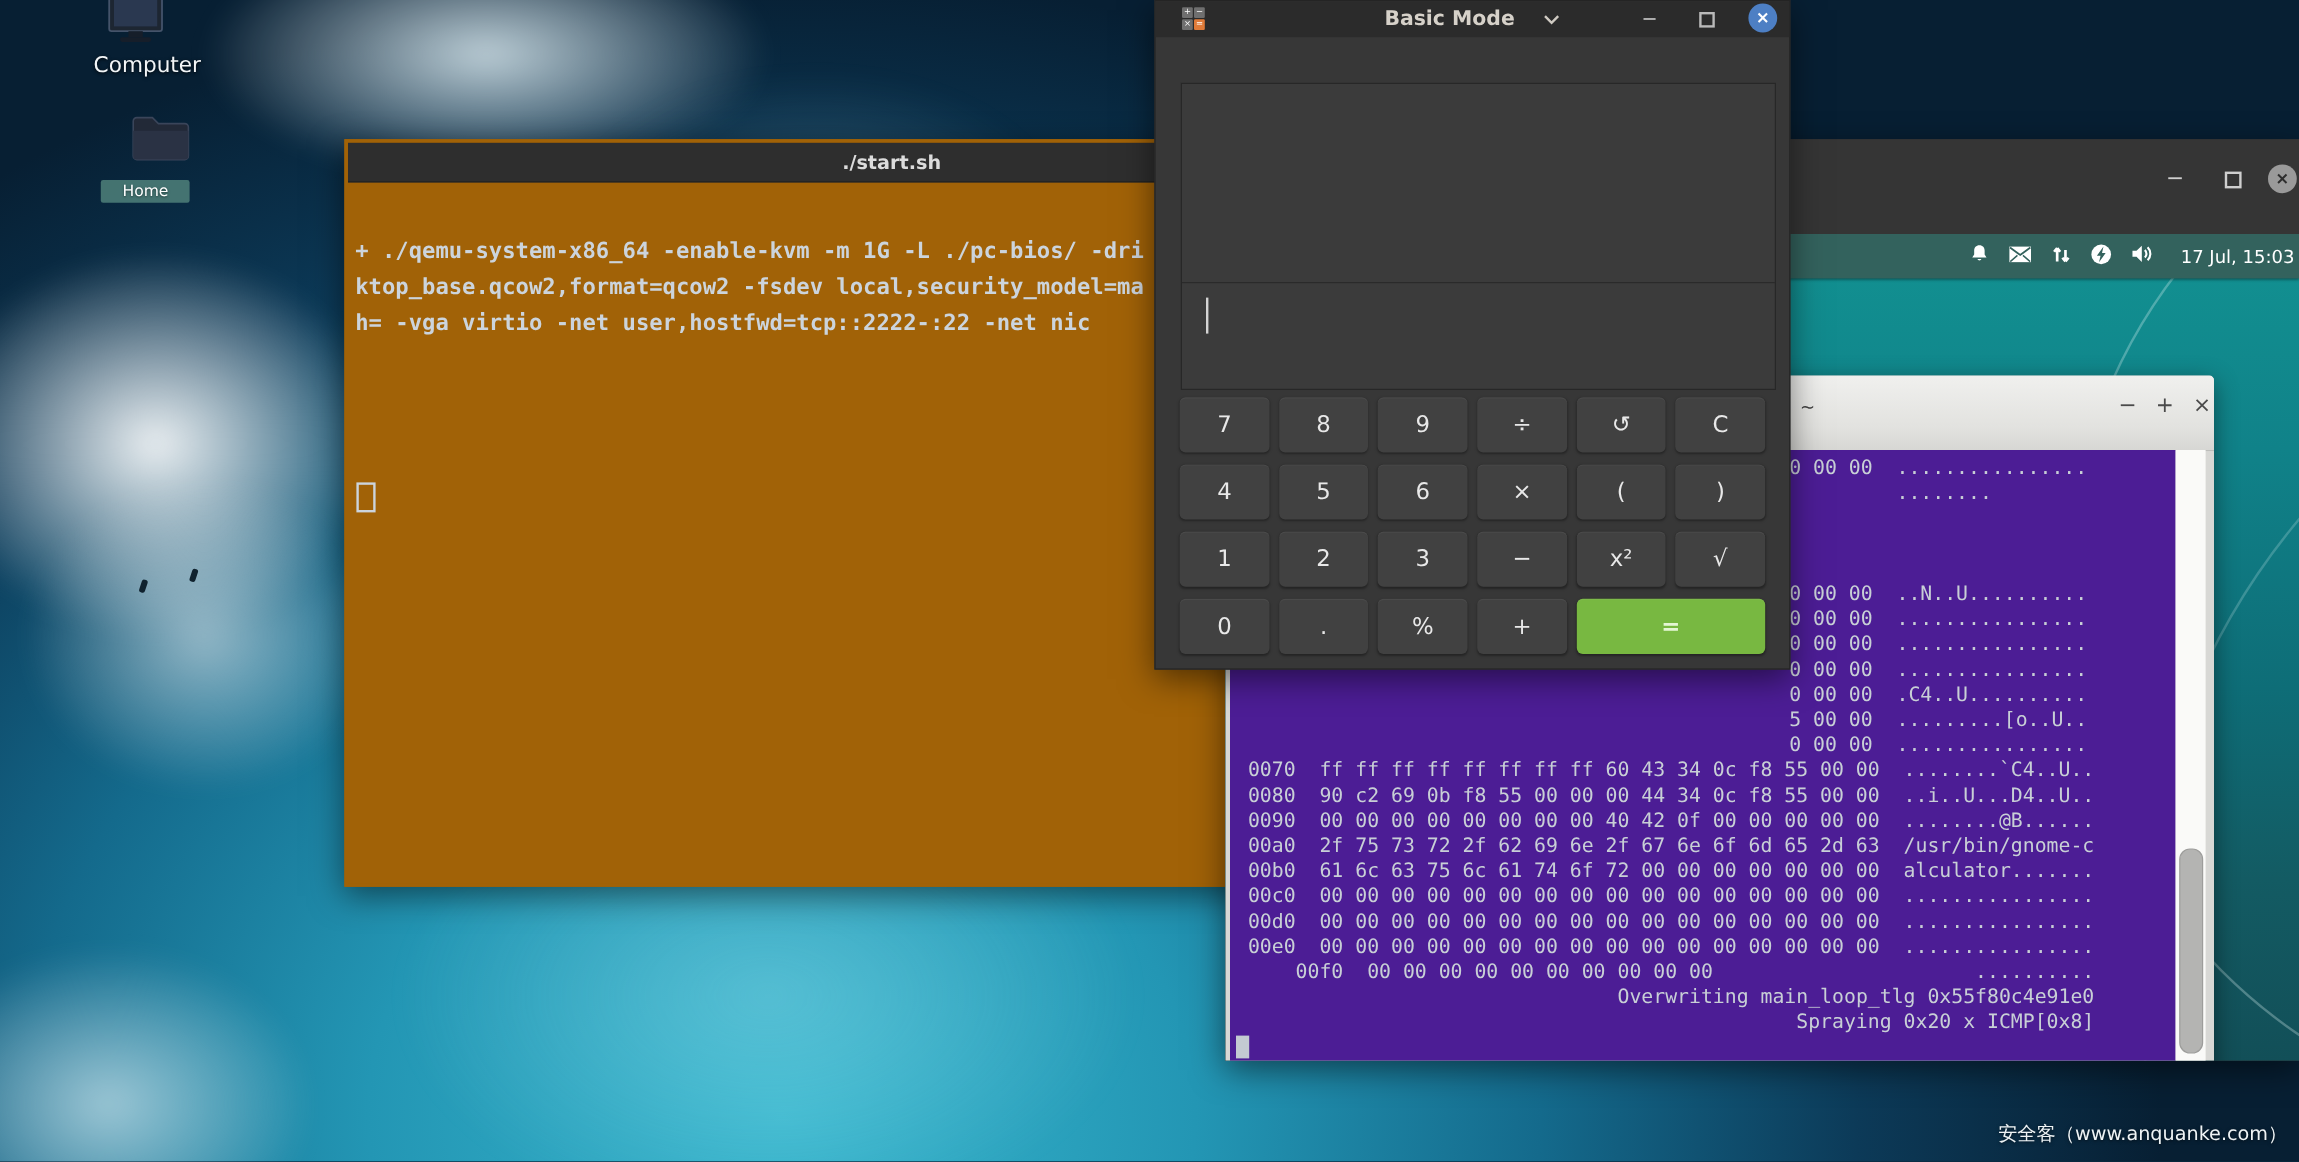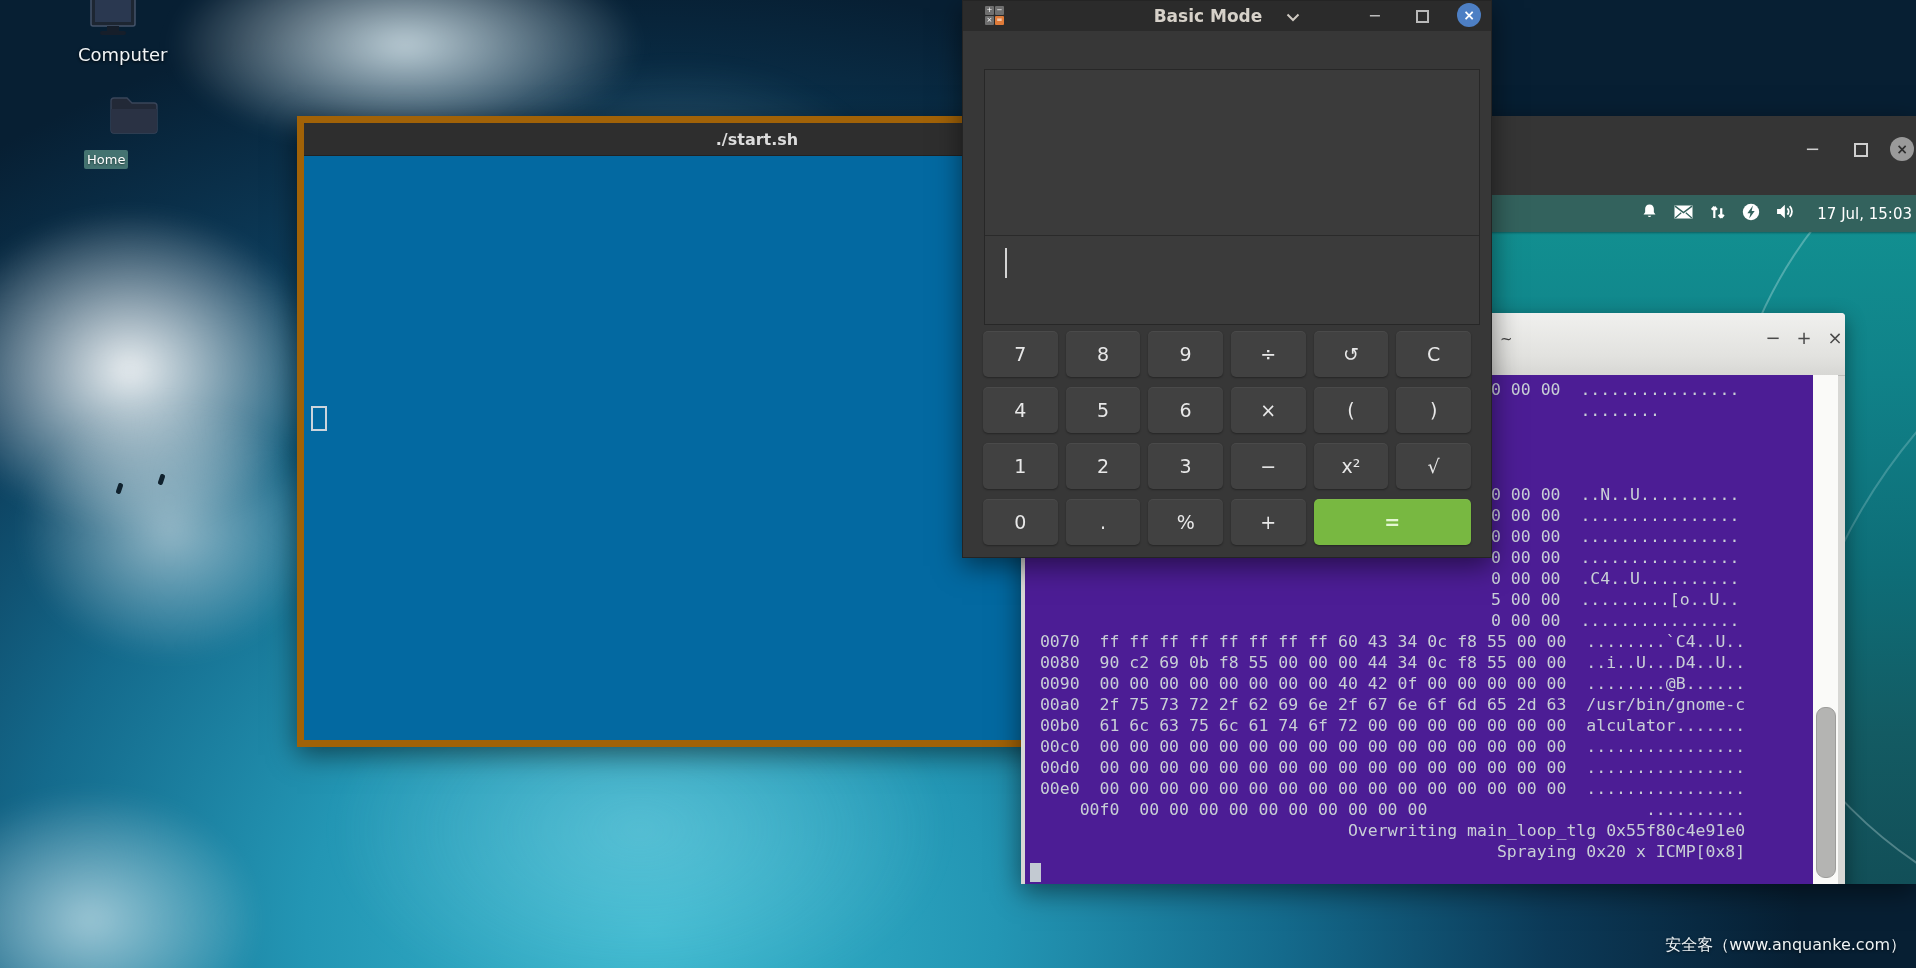--- a/index.html
+++ b/index.html
@@ -15,25 +15,25 @@
   .f2{left:170px;top:-60px;width:470px;height:210px;background:radial-gradient(closest-side,rgba(235,250,255,.8),rgba(255,255,255,0));}
   .f3{left:20px;top:400px;width:300px;height:260px;background:radial-gradient(closest-side,rgba(255,255,255,.55),rgba(255,255,255,0));}
   .f4{left:-80px;top:790px;width:340px;height:260px;background:radial-gradient(closest-side,rgba(245,253,255,.6),rgba(255,255,255,0));}
   .f5{left:330px;top:640px;width:620px;height:380px;background:radial-gradient(closest-side,rgba(180,240,250,.28),rgba(255,255,255,0));}
   .f6{left:470px;top:60px;width:420px;height:260px;background:radial-gradient(closest-side,rgba(160,220,240,.25),rgba(255,255,255,0));}
   .surfer{position:absolute;width:5px;height:11px;background:#10222e;border-radius:2px;transform:rotate(18deg);}
   
   .dicon{position:absolute;text-align:center;color:#fff;}
   .dicon .lbl{font-size:18px;color:#f2f5f7;text-shadow:0 1px 3px rgba(0,0,0,.9);}
   .home-lbl{position:absolute;left:84px;top:150px;background:rgba(74,122,117,.92);color:#fff;
-    font-size:13px;padding:2px 3px;border-radius:2px;text-shadow:0 1px 2px rgba(0,0,0,.5);}
+    font-size:13px;padding:2px 18px;border-radius:2px;text-shadow:0 1px 2px rgba(0,0,0,.5);}
   
   .win{position:absolute;box-shadow:0 8px 26px rgba(0,0,0,.5);}
   
-  #term1{left:297px;top:116px;width:906px;height:617px;background:#0369a1;border:7px solid #a16207;}
+  #term1{left:287px;top:116px;width:906px;height:617px;background:#a16207;border:3px solid #a16207;}
   #term1 .tbar{height:32px;background:#2e2e2e;display:flex;align-items:center;justify-content:center;
     color:#dcdcdc;font-weight:bold;font-size:16px;border-bottom:1px solid #222;}
   .tmono{font-family:"DejaVu Sans Mono",monospace;font-size:18.5px;font-weight:bold;color:#ccd4dc;}
   #t1-line1{position:absolute;left:6px;top:46px;height:30px;line-height:30px;white-space:pre;}
   #t1-line1 .pp{color:#eef3f8;}
   #t1-pre{position:absolute;left:6px;top:76px;margin:0;line-height:30px;white-space:pre;}
   #t1-cursor{position:absolute;left:7px;top:283px;width:12px;height:21px;border:2px solid #ccd4dc;}
   
   #vmwin{left:1021px;top:116px;width:895px;height:768px;background:#353535;overflow:hidden;}
   #vm-band{position:absolute;left:0;top:0;width:100%;height:79px;background:#353535;}
@@ -123,20 +123,23 @@
       <path d="M3 17h46v21a3 3 0 0 1-3 3H6a3 3 0 0 1-3-3z" fill="#2a3244"></path>
     </svg>
   </span>
 </div>
 <div class="home-lbl">Home</div>
 
 <div class="win" id="term1">
   <div class="tbar">
     <span>./start.sh</span>
   </div>
+  <pre class="tmono" id="t1-pre">+ ./qemu-system-x86_64 -enable-kvm -m 1G -L ./pc-bios/ -dri
+ktop_base.qcow2,format=qcow2 -fsdev local,security_model=ma
+h= -vga virtio -net user,hostfwd=tcp::2222-:22 -net nic</pre>
   <div id="t1-cursor"></div>
 </div>
 
 <div class="win" id="vmwin">
   <div id="vm-band">
     <div id="vm-appicon"></div>
     <div class="vm-btn" style="left:784px;">−</div>
     <div class="vm-btn" id="vm-restore" style="left:833px;"></div>
     <div class="vm-btn" id="vm-close" style="left:869px;">×</div>
   </div>

